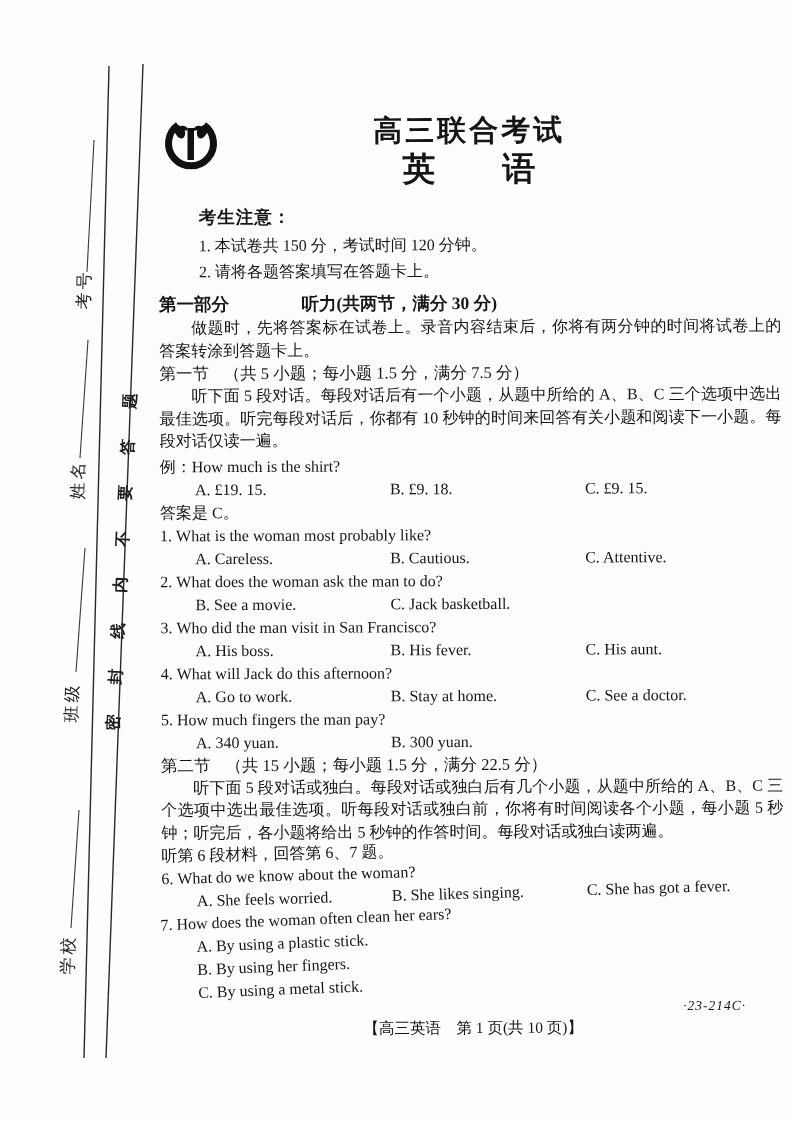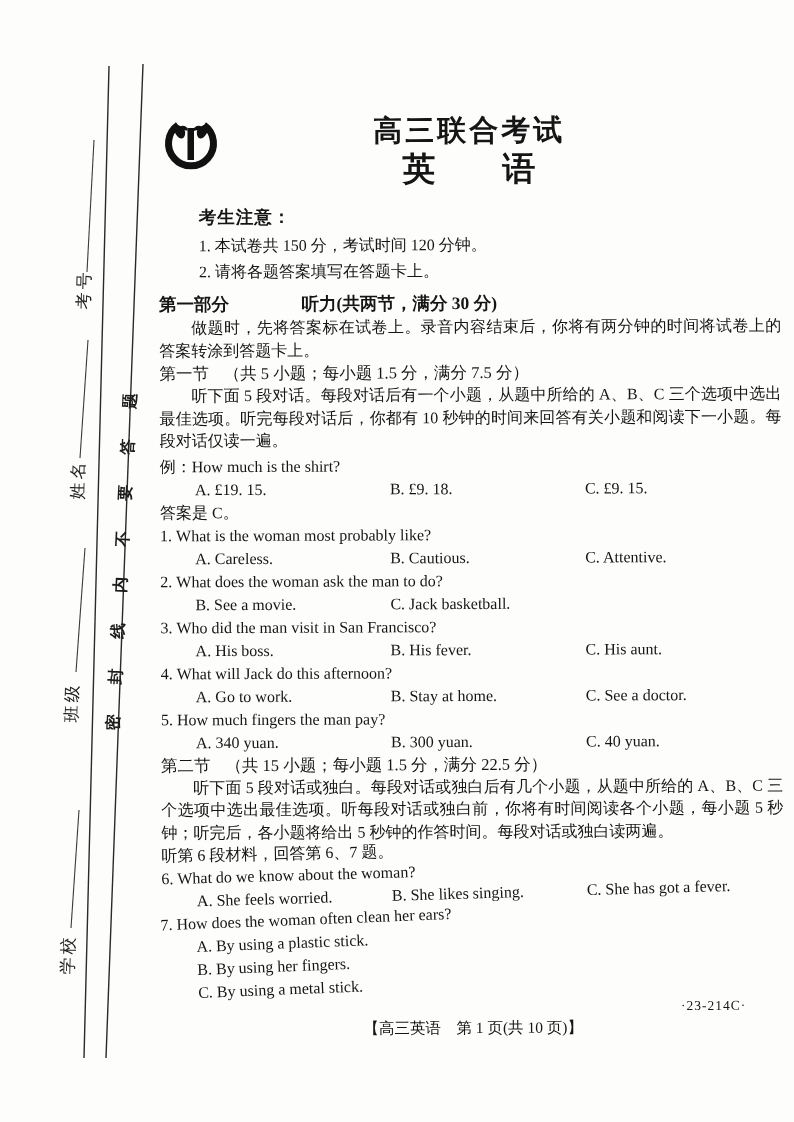--- a/index.html
+++ b/index.html
@@ -41,21 +41,21 @@
   .qline { line-height:23px; }
   .qline .qnum { margin-right:4px; }
   .opts { display:grid; grid-template-columns:195px 195px 1fr; padding-left:35px; line-height:23px; }
   .opt-stacked { padding-left:35px; line-height:23px; }
   .ex-line { line-height:23px; }
   .mt2 { margin-top:2px; }
   .rot1 { transform:rotate(-0.9deg); transform-origin:left center; }
   .rot2 { transform:rotate(-1.4deg); transform-origin:left center; }
   .rot3 { transform:rotate(-2deg); transform-origin:left center; }
   .footer { position:relative; margin-top:13px; text-align:center; font-size:15.5px; line-height:22px; }
-  .footer-code { position:absolute; right:38px; top:-21px; font-size:13.5px; letter-spacing:1px; }
+  .footer-code { position:absolute; right:38px; top:-21px; font-size:13.5px; letter-spacing:1px;font-style:italic; }
 </style>
 </head>
 <body>
 
 <div class="page">
 
   <svg class="seal-svg" width="794" height="1122">
     <line x1="109" y1="66" x2="84" y2="1058" stroke="#2a2a2a" stroke-width="1.4"></line>
     <line x1="143" y1="64" x2="106" y2="1058" stroke="#2a2a2a" stroke-width="1.4"></line>
     <line x1="94" y1="140" x2="87" y2="272" stroke="#3a3a3a" stroke-width="1.1"></line>
@@ -148,21 +148,20 @@
       <span>B. Stay at home.</span>
       <span>C. See a doctor.</span>
     </div>
 
     <div class="qline">
       <span class="qnum">5.</span><span>How much fingers the man pay?</span>
     </div>
     <div class="opts">
       <span>A. 340 yuan.</span>
       <span>B. 300 yuan.</span>
-      <span>C. 40 yuan.</span>
     </div>
 
     <div class="sec-h">
       <span class="num">第二节</span><span class="rest">（共 15 小题；每小题 1.5 分，满分 22.5 分）</span>
     </div>
     <div class="para">听下面 5 段对话或独白。每段对话或独白后有几个小题，从题中所给的 A、B、C 三个选项中选出最佳选项。听每段对话或独白前，你将有时间阅读各个小题，每小题 5 秒钟；听完后，各小题将给出 5 秒钟的作答时间。每段对话或独白读两遍。</div>
 
     <div class="qline rot1">听第 6 段材料，回答第 6、7 题。</div>
 
     <div class="rot2">

